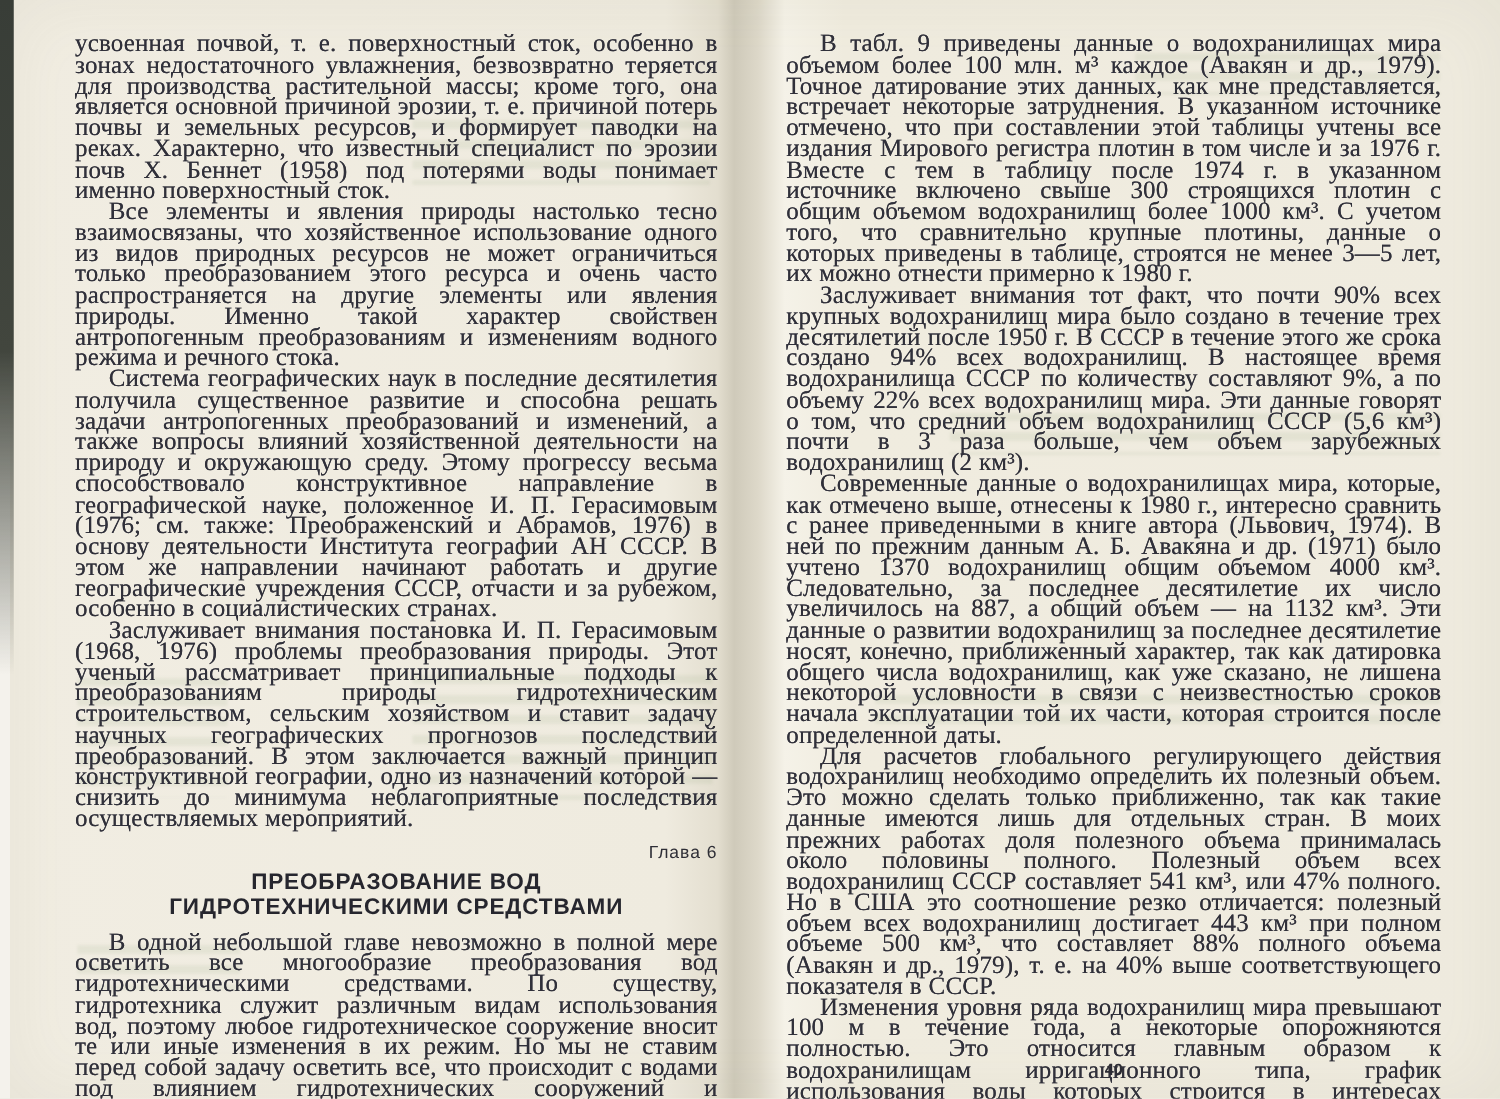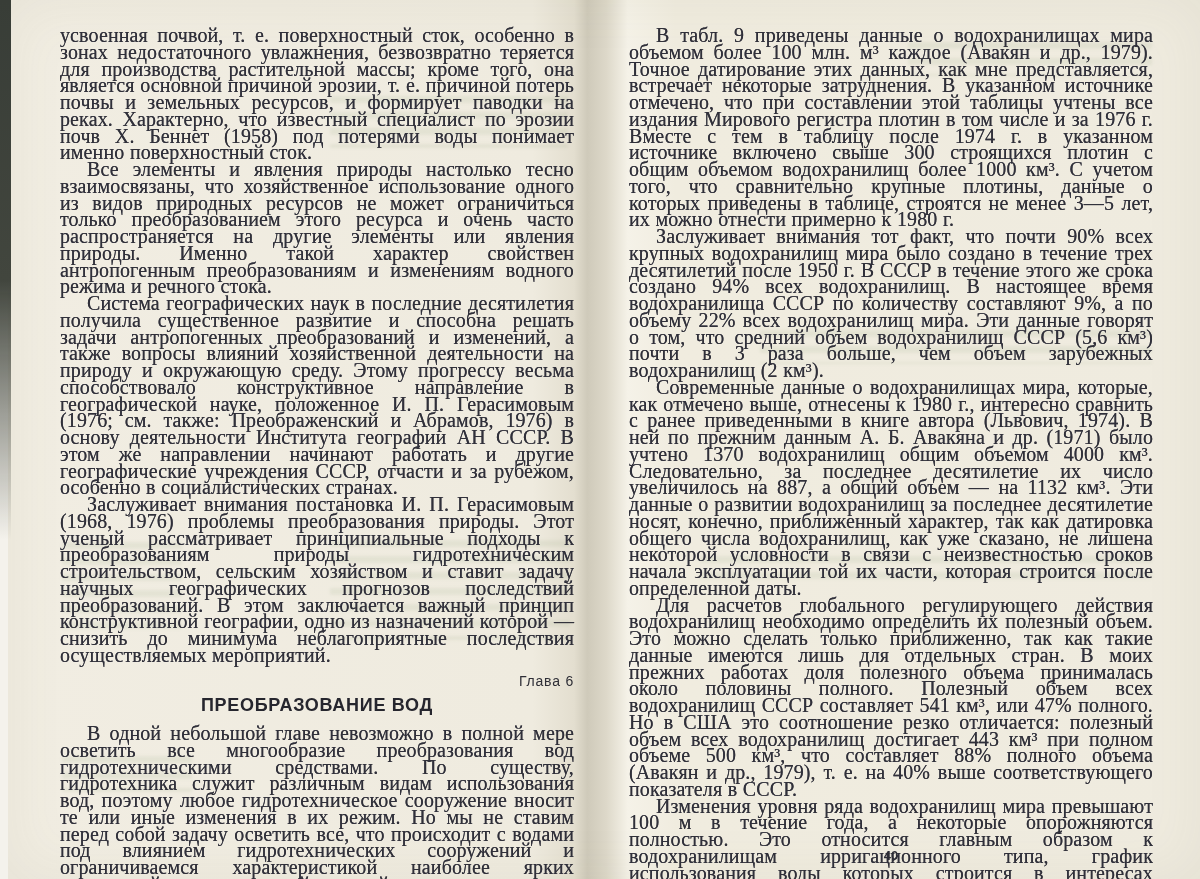--- a/index.html
+++ b/index.html
@@ -84,20 +84,21 @@
     <div class="page-inner">
       <p class="cont">усвоенная почвой, т. е. поверхностный сток, особенно в зонах недостаточного увлажнения, безвозвратно теряется для производства растительной массы; кроме того, она является основной причиной эрозии, т. е. причиной потерь почвы и земельных ресурсов, и формирует паводки на реках. Характерно, что известный специалист по эрозии почв Х. Беннет (1958) под потерями воды понимает именно поверхностный сток.</p>
       <p>Все элементы и явления природы настолько тесно взаимосвязаны, что хозяйственное использование одного из видов природных ресурсов не может ограничиться только преобразованием этого ресурса и очень часто распространяется на другие элементы или явления природы. Именно такой характер свойствен антропогенным преобразованиям и изменениям водного режима и речного стока.</p>
       <p>Система географических наук в последние десятилетия получила существенное развитие и способна решать задачи антропогенных преобразований и изменений, а также вопросы влияний хозяйственной деятельности на природу и окружающую среду. Этому прогрессу весьма способствовало конструктивное направление в географической науке, положенное И. П. Герасимовым (1976; см. также: Преображенский и Абрамов, 1976) в основу деятельности Института географии АН СССР. В этом же направлении начинают работать и другие географические учреждения СССР, отчасти и за рубежом, особенно в социалистических странах.</p>
       <p>Заслуживает внимания постановка И. П. Герасимовым (1968, 1976) проблемы преобразования природы. Этот ученый рассматривает принципиальные подходы к преобразованиям природы гидротехническим строительством, сельским хозяйством и ставит задачу научных географических прогнозов последствий преобразований. В этом заключается важный принцип конструктивной географии, одно из назначений которой — снизить до минимума неблагоприятные последствия осуществляемых мероприятий.</p>
 
       <div class="chapter">
         <div class="chapter-kicker">Глава 6</div>
         <div class="chapter-title">
           <span>ПРЕОБРАЗОВАНИЕ ВОД</span><br>
+          <span>ГИДРОТЕХНИЧЕСКИМИ СРЕДСТВАМИ</span>
         </div>
       </div>
 
       <p>В одной небольшой главе невозможно в полной мере осветить все многообразие преобразования вод гидротехническими средствами. По существу, гидротехника служит различным видам использования вод, поэтому любое гидротехническое сооружение вносит те или иные изменения в их режим. Но мы не ставим перед собой задачу осветить все, что происходит с водами под влиянием гидротехнических сооружений и ограничиваемся характеристикой наиболее ярких проявлений этого вида хозяйственной деятельности.</p>
 
       <div class="section-heading">1. Гидрологическая роль водохранилищ</div>
 
     </div>
   </div>
 

